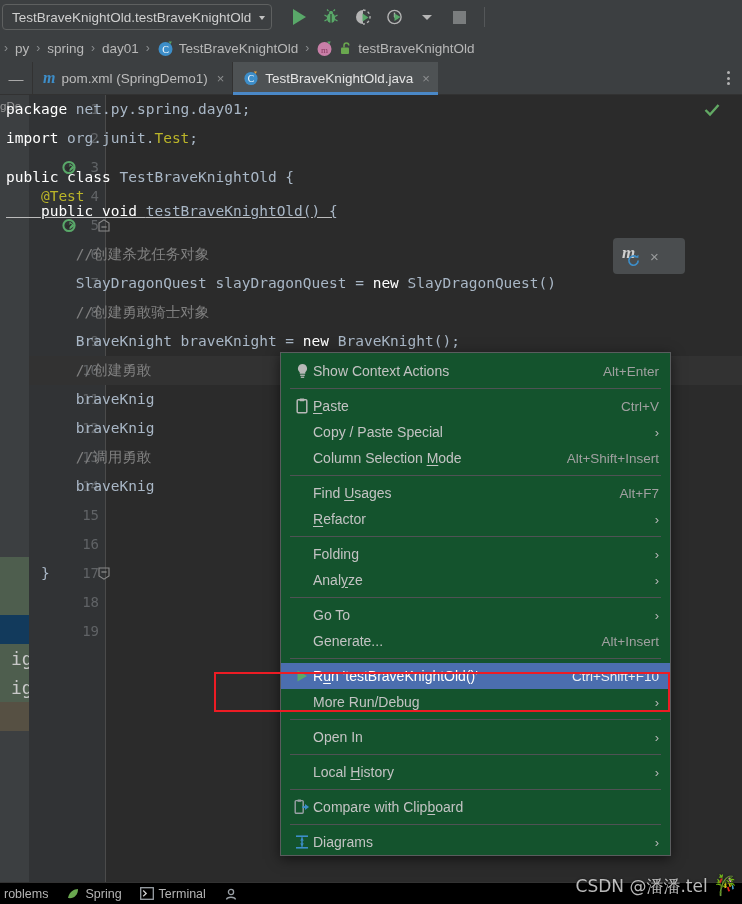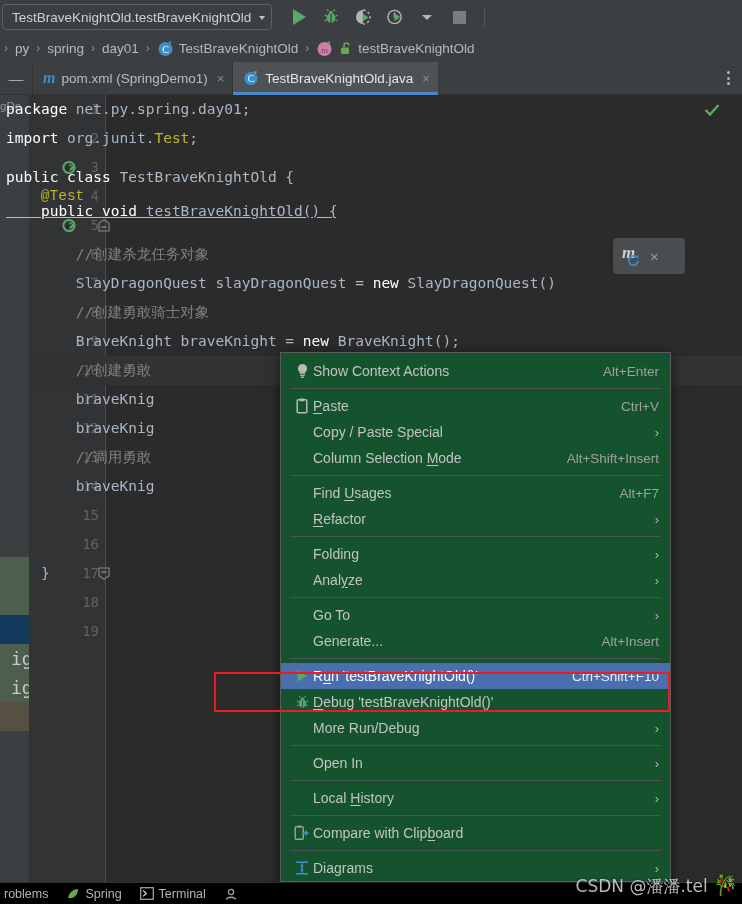--- a/index.html
+++ b/index.html
@@ -304,21 +304,21 @@
         <div class="ln" style="top: 29px; left: 29px;">2</div>
         <div class="line code-line" style="top: 29px;"><span class="kw">import </span><span class="txt">org.junit.</span><span class="ann">Test</span><span class="txt">;</span></div>
         <div class="ln" style="top: 58px; left: 29px;">3</div>
         <div class="gutter-run" style="top: 65px;"><svg width="17" height="17" viewBox="0 0 17 17">
             <circle cx="7" cy="7.5" r="5.6" fill="none" stroke="#59a869" stroke-width="2"></circle>
             <path d="M7.5 3.5 l5.5 4 -5.5 4 z" fill="#59a869"></path>
             <path d="M4.3 7.4 l1.9 1.9 3.2 -3.4" fill="none" stroke="#2b2b2b" stroke-width="1.5"></path>
           </svg></div>
         <div class="line code-line" style="top: 68px;"><span class="kw">public class </span><span class="txt">TestBraveKnightOld {</span></div>
         <div class="ln" style="top: 87px; left: 29px;">4</div>
-        <div class="line code-line" style="top: 87px; font-family: Liberation Mono, monospace;"><span class="ann">    @Test</span></div>
+        <div class="line code-line" style="top: 87px;"><span class="ann">    @Test</span></div>
         <div class="ln" style="top: 116px; left: 29px;">5</div>
         <div class="gutter-run" style="top: 123px;"><svg width="17" height="17" viewBox="0 0 17 17">
             <circle cx="7" cy="7.5" r="5.6" fill="none" stroke="#59a869" stroke-width="2"></circle>
             <path d="M7.5 3.5 l5.5 4 -5.5 4 z" fill="#59a869"></path>
             <path d="M4.3 7.4 l1.9 1.9 3.2 -3.4" fill="none" stroke="#2b2b2b" stroke-width="1.5"></path>
           </svg></div>
         <div class="fold-minus" style="top: 124px;"><svg width="12" height="13" viewBox="0 0 12 13">
             <path d="M1 4 L6 0.8 L11 4 L11 12 L1 12 Z" fill="none" stroke="#8a8a8a" stroke-width="1.1"></path>
             <line x1="3.4" y1="8" x2="8.6" y2="8" stroke="#8a8a8a" stroke-width="1.3"></line>
           </svg></div>
@@ -453,38 +453,20 @@
       <div class="mi sel">
         <span class="ico">
           <svg width="14" height="14" viewBox="0 0 14 14">
             <path d="M2.5 1.5 l9.5 5.5 -9.5 5.5 z" fill="#59a869"></path>
           </svg>
         </span>
         <span class="lbl">R<u>u</u>n 'testBraveKnightOld()'</span>
         <span class="acc">Ctrl+Shift+F10</span>
       </div>
       <div class="mi">
-        <span class="ico">
-          <svg width="15" height="15" viewBox="0 0 16 16">
-            <ellipse cx="8" cy="9" rx="3.7" ry="4.4" fill="#59a869"></ellipse>
-            <rect x="6.3" y="2.6" width="3.4" height="2.7" rx="1.3" fill="#59a869"></rect>
-            <g stroke="#59a869" stroke-width="1.2">
-              <line x1="2" y1="6.4" x2="4.3" y2="7.7"></line>
-              <line x1="2" y1="11.6" x2="4.3" y2="10.4"></line>
-              <line x1="14" y1="6.4" x2="11.7" y2="7.7"></line>
-              <line x1="14" y1="11.6" x2="11.7" y2="10.4"></line>
-              <line x1="5.9" y1="2.6" x2="4.6" y2="1.2"></line>
-              <line x1="10.1" y1="2.6" x2="11.4" y2="1.2"></line>
-            </g>
-            <line x1="8" y1="5.2" x2="8" y2="13.2" stroke="#3c3f41" stroke-width="0.9"></line>
-          </svg>
-        </span>
-        <span class="lbl"><u>D</u>ebug 'testBraveKnightOld()'</span>
-      </div>
-      <div class="mi">
         <span class="ico"></span>
         <span class="lbl">More Run/Debug</span>
         <span class="arrow">›</span>
       </div>
       <div class="msep"></div>
       <div class="mi">
         <span class="ico"></span>
         <span class="lbl">Open In</span>
         <span class="arrow">›</span>
       </div>

